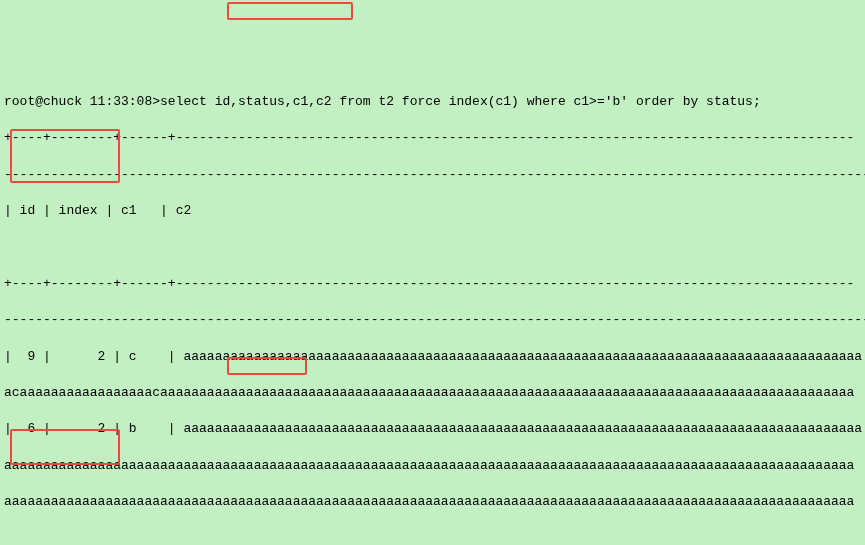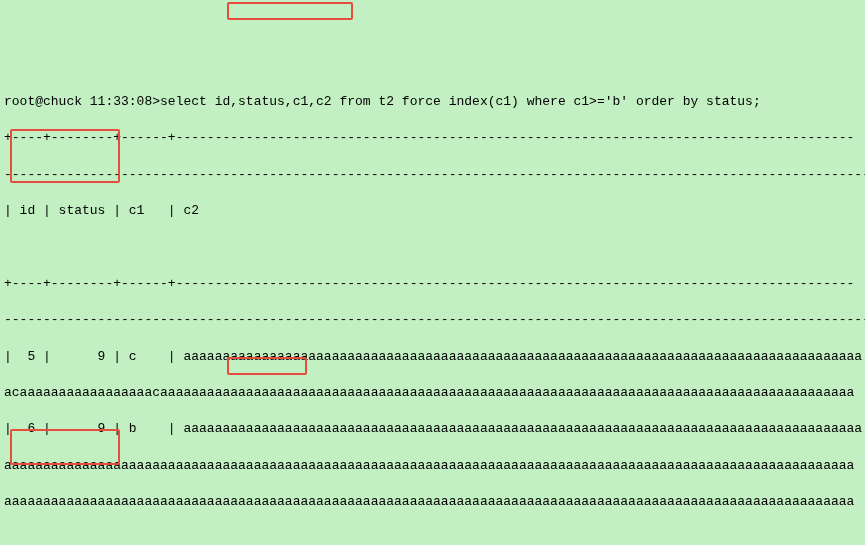--- a/index.html
+++ b/index.html
@@ -60,27 +60,27 @@
   </style>
 </head>
 <body>
 
 
 
 <div class="terminal-content">
 <span class="line">root@chuck 11:33:08&gt;select id,status,c1,c2 from t2 force index(c1) where c1&gt;='b' order by status;</span>
 <span class="line">+----+--------+------+---------------------------------------------------------------------------------------</span>
 <span class="line">---------------------------------------------------------------------------------------------------------------</span>
-<span class="line">| id | status | c1   | c2</span>
+<span class="line">| id | index | c1   | c2</span>
 <span class="line"> </span>
 <span class="line">+----+--------+------+---------------------------------------------------------------------------------------</span>
 <span class="line">---------------------------------------------------------------------------------------------------------------</span>
-<span class="line">|  5 |      9 | c    | aaaaaaaaaaaaaaaaaaaaaaaaaaaaaaaaaaaaaaaaaaaaaaaaaaaaaaaaaaaaaaaaaaaaaaaaaaaaaaaaaaaaaaa</span>
+<span class="line">|  9 |      2 | c    | aaaaaaaaaaaaaaaaaaaaaaaaaaaaaaaaaaaaaaaaaaaaaaaaaaaaaaaaaaaaaaaaaaaaaaaaaaaaaaaaaaaaaaa</span>
 <span class="line">acaaaaaaaaaaaaaaaaacaaaaaaaaaaaaaaaaaaaaaaaaaaaaaaaaaaaaaaaaaaaaaaaaaaaaaaaaaaaaaaaaaaaaaaaaaaaaaaaaaaaaaaaaa |</span>
-<span class="line">|  6 |      9 | b    | aaaaaaaaaaaaaaaaaaaaaaaaaaaaaaaaaaaaaaaaaaaaaaaaaaaaaaaaaaaaaaaaaaaaaaaaaaaaaaaaaaaaaaa</span>
+<span class="line">|  6 |      2 | b    | aaaaaaaaaaaaaaaaaaaaaaaaaaaaaaaaaaaaaaaaaaaaaaaaaaaaaaaaaaaaaaaaaaaaaaaaaaaaaaaaaaaaaaa</span>
 <span class="line">aaaaaaaaaaaaaaaaaaaaaaaaaaaaaaaaaaaaaaaaaaaaaaaaaaaaaaaaaaaaaaaaaaaaaaaaaaaaaaaaaaaaaaaaaaaaaaaaaaaaaaaaaaaaa |</span>
 <span class="line">aaaaaaaaaaaaaaaaaaaaaaaaaaaaaaaaaaaaaaaaaaaaaaaaaaaaaaaaaaaaaaaaaaaaaaaaaaaaaaaaaaaaaaaaaaaaaaaaaaaaaaaaaaaaa |</span>
 
 
 
 
 
 
 
 

